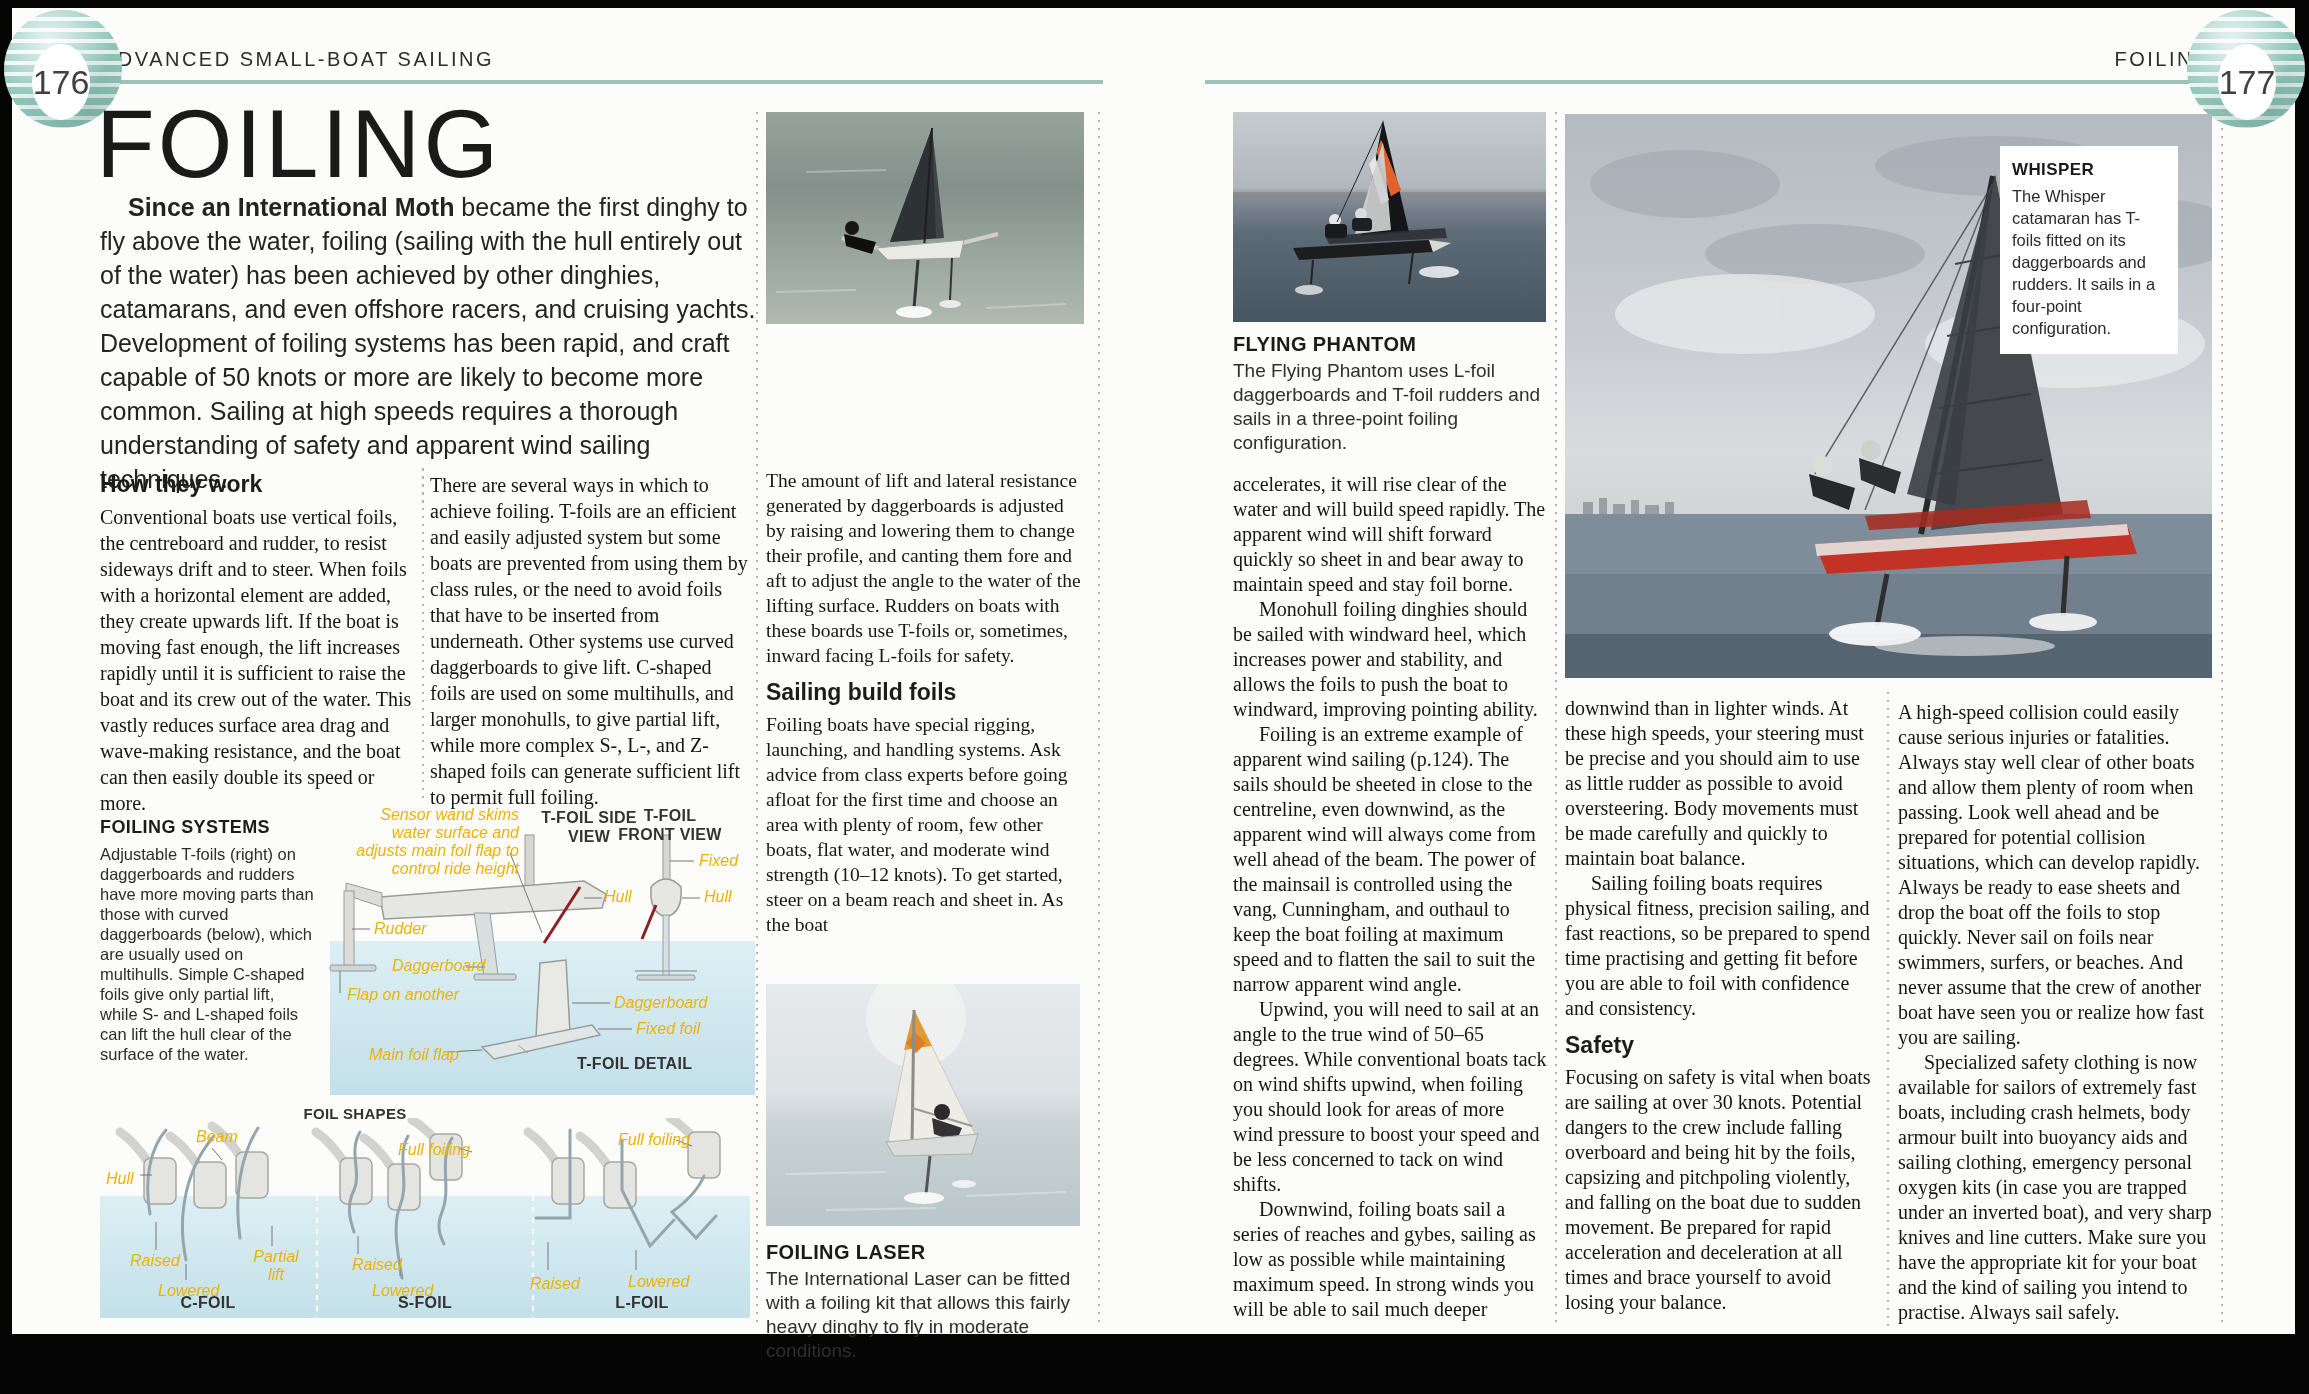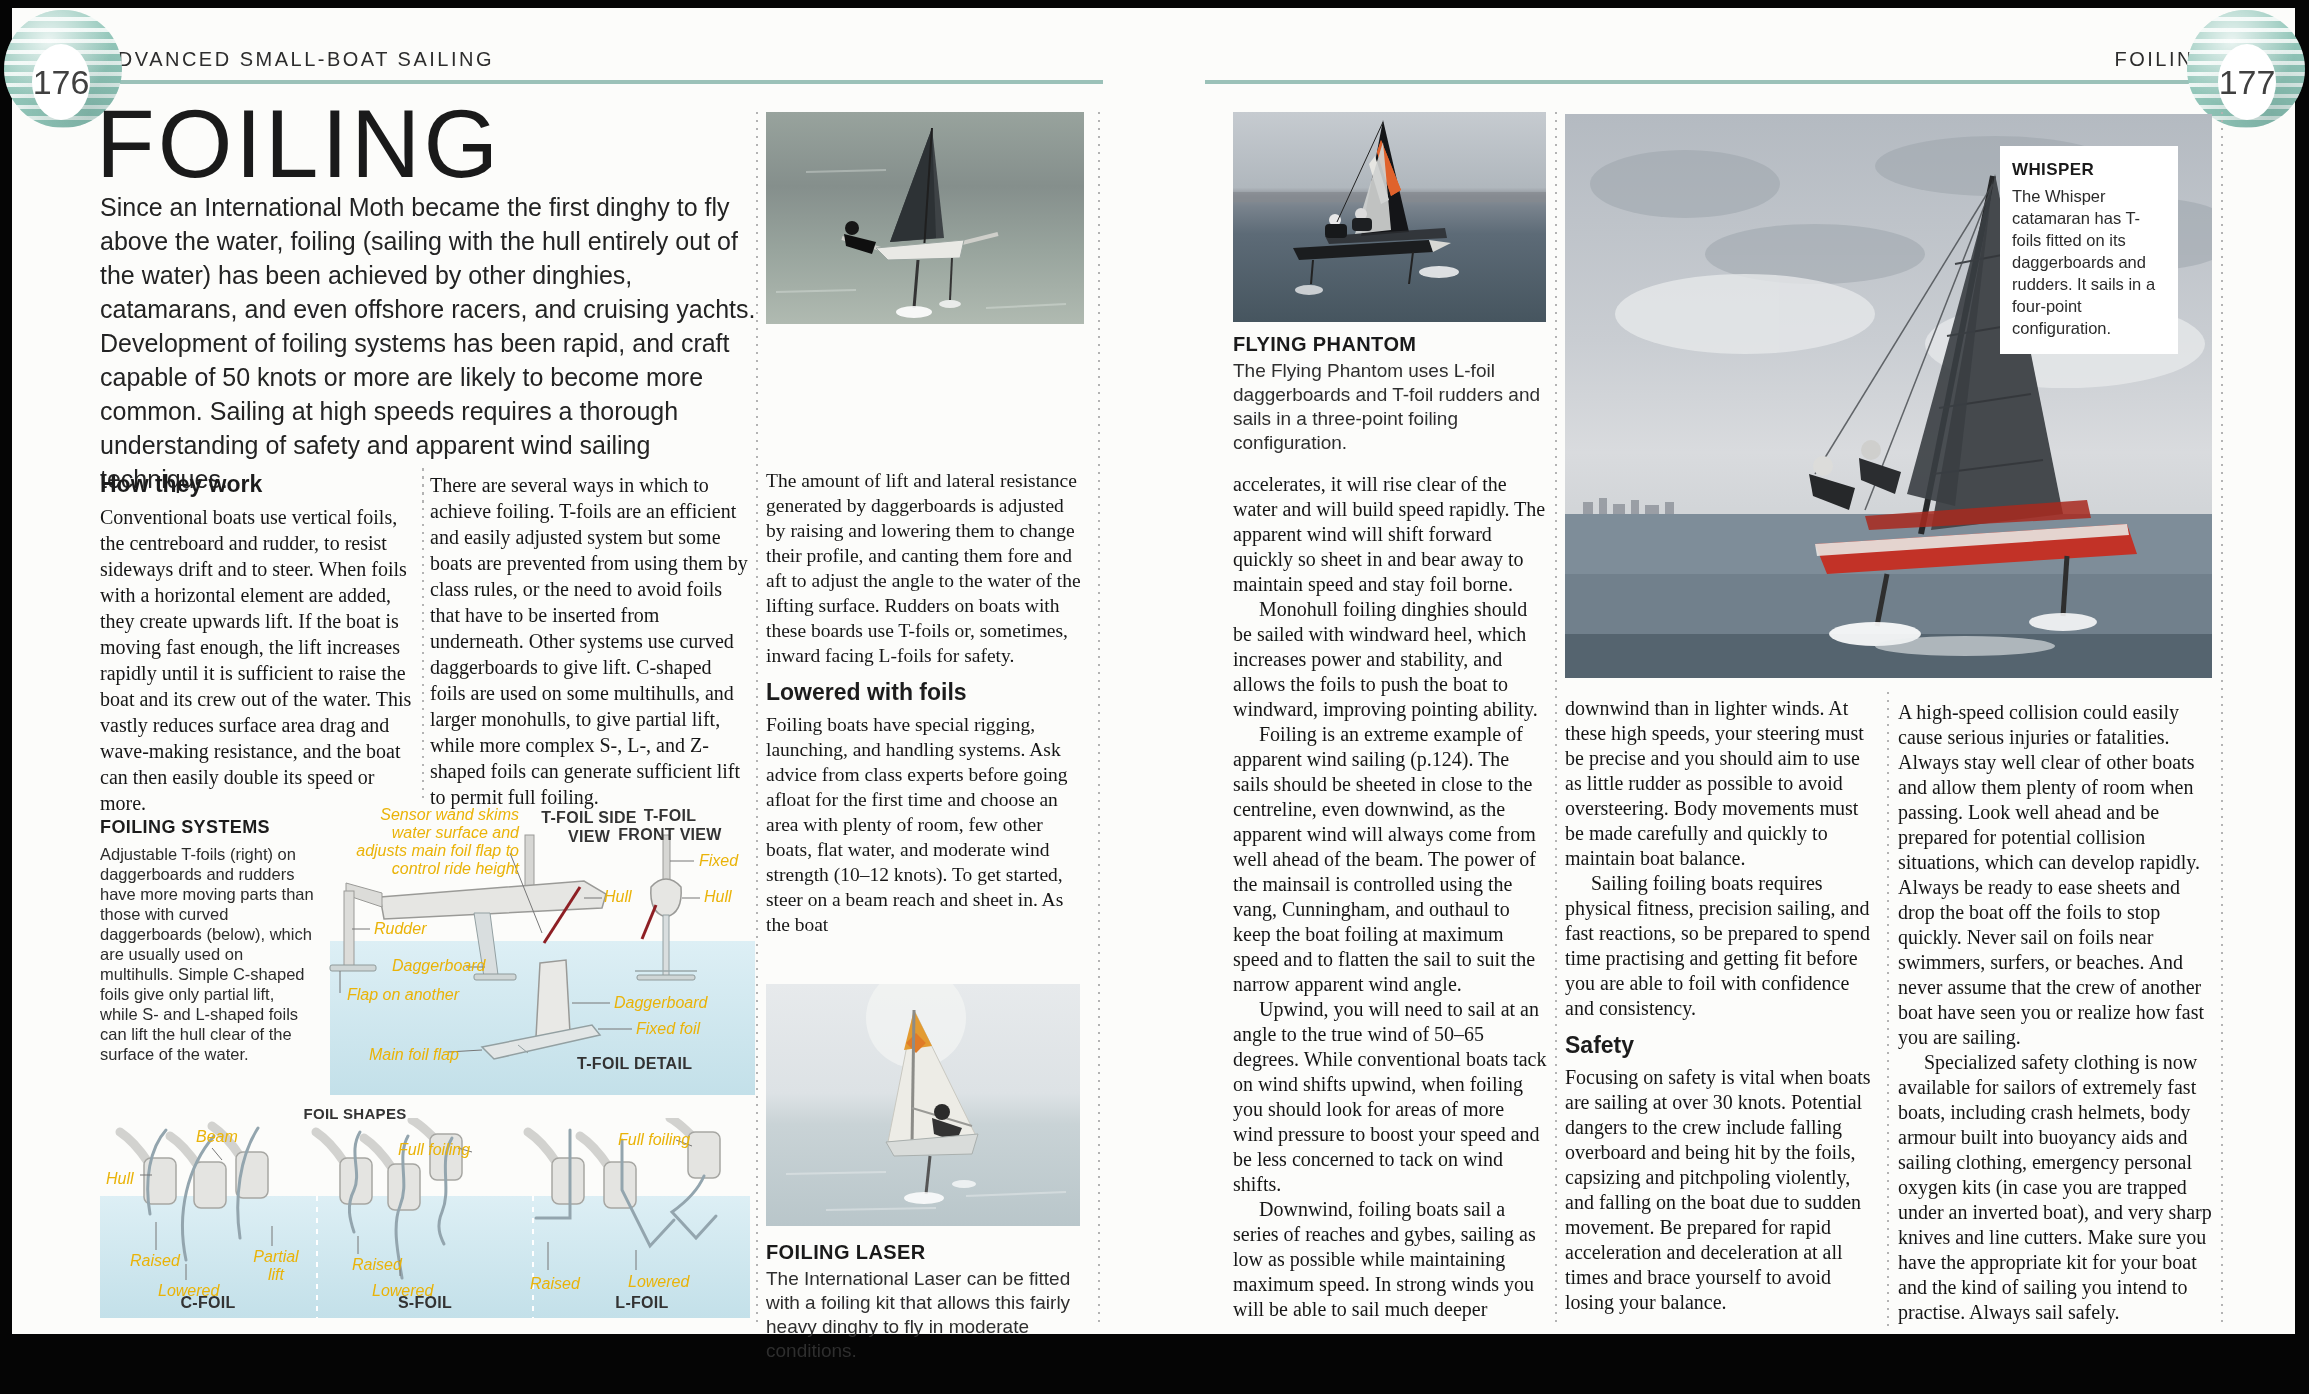--- a/index.html
+++ b/index.html
@@ -17,21 +17,21 @@
   .sphere-shine{position:absolute;inset:0;border-radius:50%;
           background:radial-gradient(circle at 38% 26%,rgba(255,255,255,.8),rgba(255,255,255,0) 56%),
                      radial-gradient(circle at 72% 88%,rgba(70,120,110,.30),rgba(0,0,0,0) 62%);}
   .pg-oval{position:absolute;width:58px;height:76px;border-radius:50%;background:#fff;
            display:flex;align-items:center;justify-content:center;
            font:400 34px "Liberation Sans",sans-serif;color:#404040;}
 
   .big-title{position:absolute;font:400 96px/1 "Liberation Sans",sans-serif;letter-spacing:3px;color:#1a1a1a;}
 
   .intro{position:absolute;left:100px;top:190px;width:660px;font:25px/34px "Liberation Sans",sans-serif;color:#232323;}
-  .intro b{font-weight:400;}
+  .intro b{font-weight:700;margin-left:28px;}
 
   .serif-col{position:absolute;width:318px;font:20px/26px "Liberation Serif",serif;color:#161616;}
   .serif-col.tight{font:19.5px/25px "Liberation Serif",serif;}
   .serif-col p{margin:0;}
   .serif-col p.ind{text-indent:26px;}
   .h2{font:700 23px/28px "Liberation Sans",sans-serif;color:#1c1c1c;margin:0 0 6px 0;}
   .h2.mid{margin:10px 0 6px 0;}
 
   .caption{position:absolute;width:318px;font:19px/24px "Liberation Sans",sans-serif;color:#2e2e2e;}
   .clabel{display:block;font-weight:700;font-size:20px;color:#1a1a1a;letter-spacing:.4px;margin-bottom:3px;}
@@ -354,21 +354,21 @@
       <ellipse cx="198" cy="200" rx="12" ry="4" fill="#fff" opacity="0.7"></ellipse>
     </svg>
   </div>
   <div class="caption" style="left:766px;top:1240px;">
     <span class="clabel">FOILING LASER</span>
     <span>The International Laser can be fitted with a foiling kit that allows this fairly heavy dinghy to fly in moderate conditions.</span>
   </div>
 
   <div class="serif-col tight" style="left:766px;top:468px;">
     <p>The amount of lift and lateral resistance generated by daggerboards is adjusted by raising and lowering them to change their profile, and canting them fore and aft to adjust the angle to the water of the lifting surface. Rudders on boats with these boards use T-foils or, sometimes, inward facing L-foils for safety.</p>
-    <div class="h2 mid">Lowered with foils</div>
+    <div class="h2 mid">Sailing build foils</div>
     <p>Foiling boats have special rigging, launching, and handling systems. Ask advice from class experts before going afloat for the first time and choose an area with plenty of room, few other boats, flat water, and moderate wind strength (10–12 knots). To get started, steer on a beam reach and sheet in. As the boat</p>
   </div>
 
   <div class="serif-col" style="left:1233px;top:472px;width:316px;font:20px/25px 'Liberation Serif',serif;">
     <p>accelerates, it will rise clear of the water and will build speed rapidly. The apparent wind will shift forward quickly so sheet in and bear away to maintain speed and stay foil borne.</p>
     <p class="ind">Monohull foiling dinghies should be sailed with windward heel, which increases power and stability, and allows the foils to push the boat to windward, improving pointing ability.</p>
     <p class="ind">Foiling is an extreme example of apparent wind sailing (p.124). The sails should be sheeted in close to the centreline, even downwind, as the apparent wind will always come from well ahead of the beam. The power of the mainsail is controlled using the vang, Cunningham, and outhaul to keep the boat foiling at maximum speed and to flatten the sail to suit the narrow apparent wind angle.</p>
     <p class="ind">Upwind, you will need to sail at an angle to the true wind of 50–65 degrees. While conventional boats tack on wind shifts upwind, when foiling you should look for areas of more wind pressure to boost your speed and be less concerned to tack on wind shifts.</p>
     <p class="ind">Downwind, foiling boats sail a series of reaches and gybes, sailing as low as possible while maintaining maximum speed. In strong winds you will be able to sail much deeper</p>
   </div>

